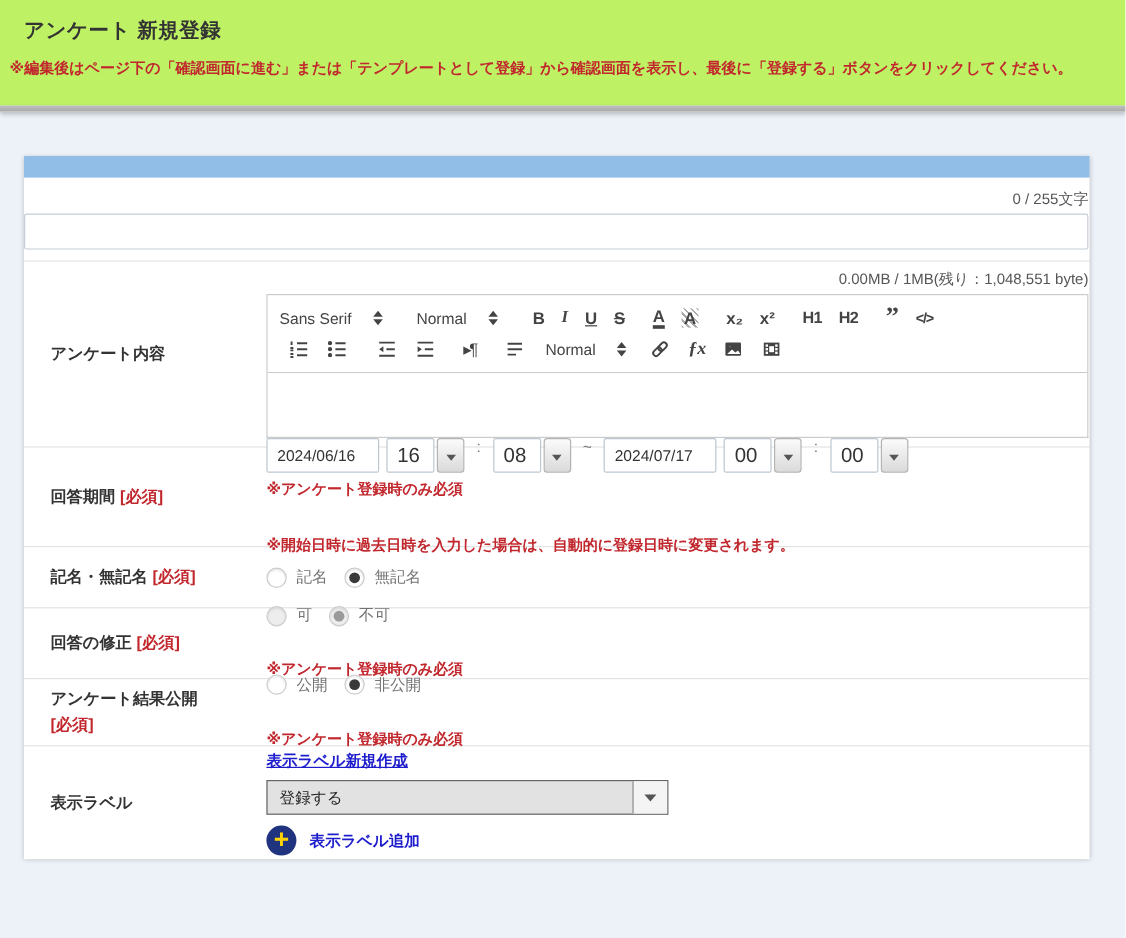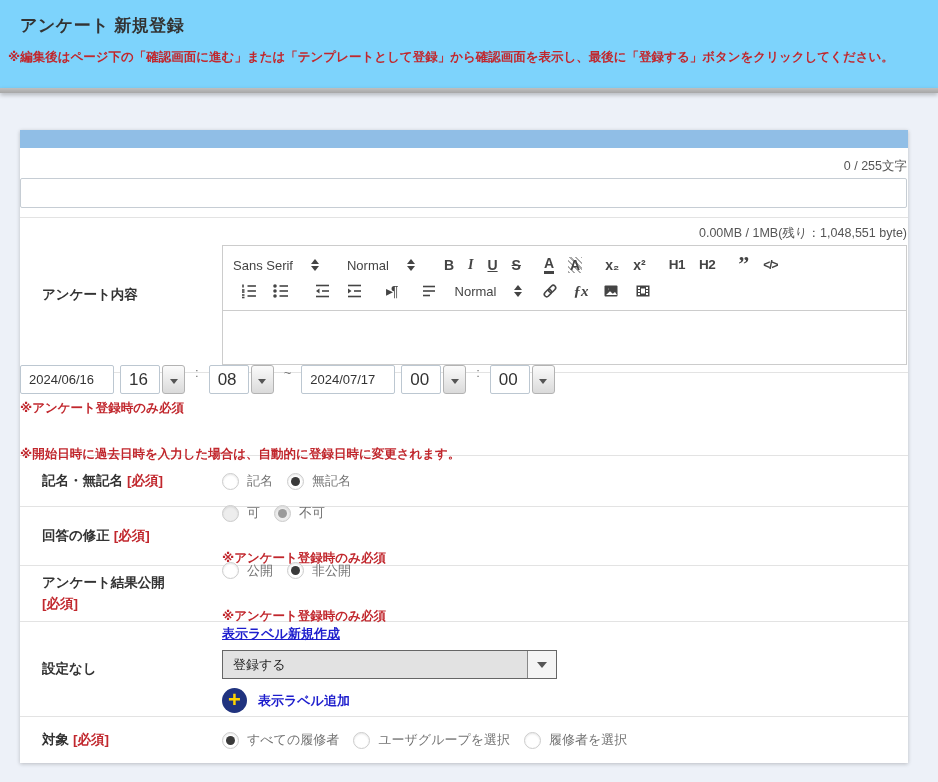--- a/index.html
+++ b/index.html
@@ -1,20 +1,20 @@
 <!DOCTYPE html>
 <html><head>
 <meta charset="utf-8">
 <style>
   * { margin:0; padding:0; box-sizing:border-box; }
   html,body { width:938px; height:782px; overflow:hidden; }
   body { font-family:"Liberation Sans","DejaVu Sans",sans-serif; background:#fff; color:#333; }
 
   
-  .top-area { height:88px; background:#7dd3fc; }
+  .top-area { height:88px; background:#bef264; }
   .page-title { padding:14px 0 0 20px; font-size:17px; font-weight:bold; color:#333; letter-spacing:.5px; }
   .notice { margin:12px 0 0 8px; font-size:12.5px; font-weight:bold; color:#c1272d; }
 
   .divider-bar { height:5px; background:linear-gradient(#bfbfbf,#a7a7a7); box-shadow:0 2px 4px rgba(0,0,0,.25); position:relative; z-index:2; }
 
   .content-bg { background:#edf1f8; height:689px; padding-top:37px; }
 
   
   .panel { width:888px; margin-left:20px; background:#fff; box-shadow:0 1px 4px rgba(0,0,0,.22); }
   .panel-titlebar { height:18px; background:#90bee6; }
@@ -234,20 +234,23 @@
                   <rect x="7" y="6.5" width="4" height="5" fill="#fff" stroke="none"></rect>
                 </svg>
             </span>
           </div>
         </div>
         <div class="ql-content"></div>
       </div>
     </div>
 
     <div class="frow row-period">
+      <div class="col-label">
+        <span>回答期間</span><span class="req">[必須]</span>
+      </div>
       <div class="col-content">
         <div class="period-controls">
           <input class="date-input" value="2024/06/16" style="">
           <span class="combo">
             <input class="num-input" value="16" style="">
             <span class="spin-btn">
                 <i class="tri-down"></i>
               </span>
           </span>
           <span class="sep">:</span>
@@ -329,53 +332,32 @@
             <span class="radio checked"></span>
             <span class="radio-label">非公開</span>
           </span>
         </div>
         <div class="note">※アンケート登録時のみ必須</div>
       </div>
     </div>
 
     <div class="frow row-display">
       <div class="col-label">
-        <span>設定なし</span>
+        <span>表示ラベル</span>
       </div>
       <div class="col-content">
         <a class="dl-link">表示ラベル新規作成</a>
         <div class="dl-select">
           <span class="dl-select-text">登録する</span>
           <span class="dl-select-arrow">
               <i class="tri-down"></i>
             </span>
         </div>
         <div class="add-row">
           <span class="plus-circle">+</span>
           <span class="add-link">表示ラベル追加</span>
         </div>
       </div>
     </div>
 
-    <div class="frow row-target">
-      <div class="col-label">
-        <span>対象</span><span class="req">[必須]</span>
-      </div>
-      <div class="col-content">
-        <div class="radio-group">
-          <span class="radio-item">
-            <span class="radio checked"></span>
-            <span class="radio-label">すべての履修者</span>
-          </span>
-          <span class="radio-item">
-            <span class="radio"></span>
-            <span class="radio-label">ユーザグループを選択</span>
-          </span>
-          <span class="radio-item">
-            <span class="radio"></span>
-            <span class="radio-label">履修者を選択</span>
-          </span>
-        </div>
-      </div>
-    </div>
 
   </div>
 </div>
 
 </body></html>

